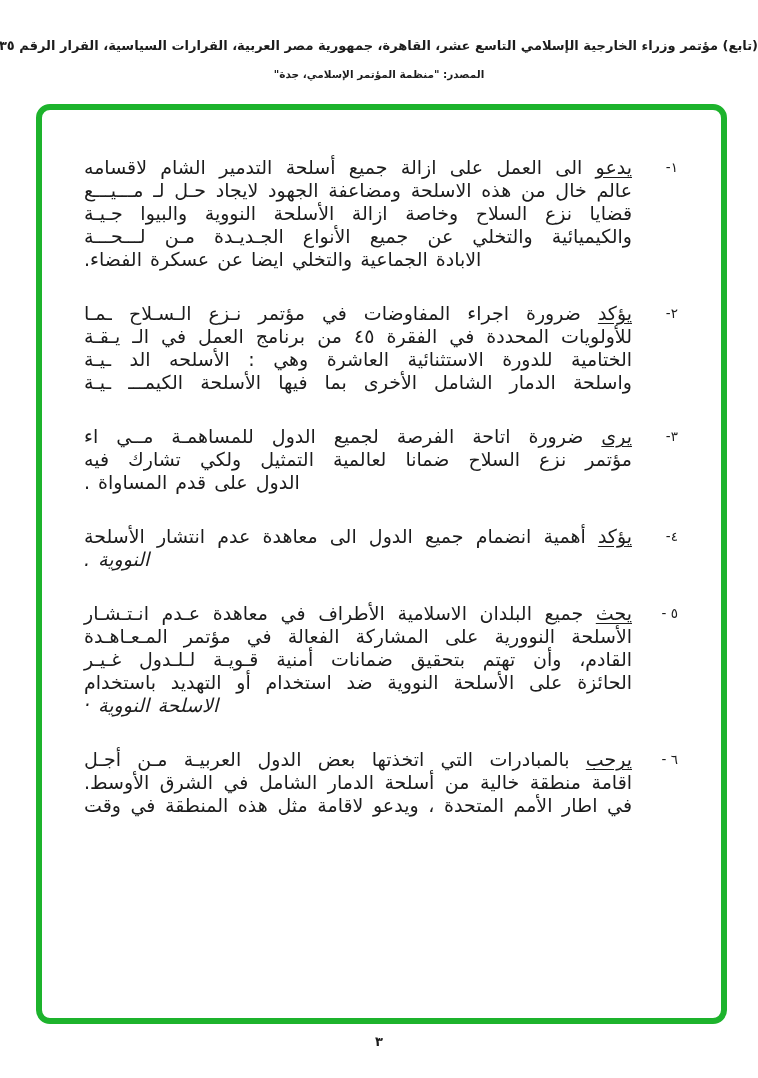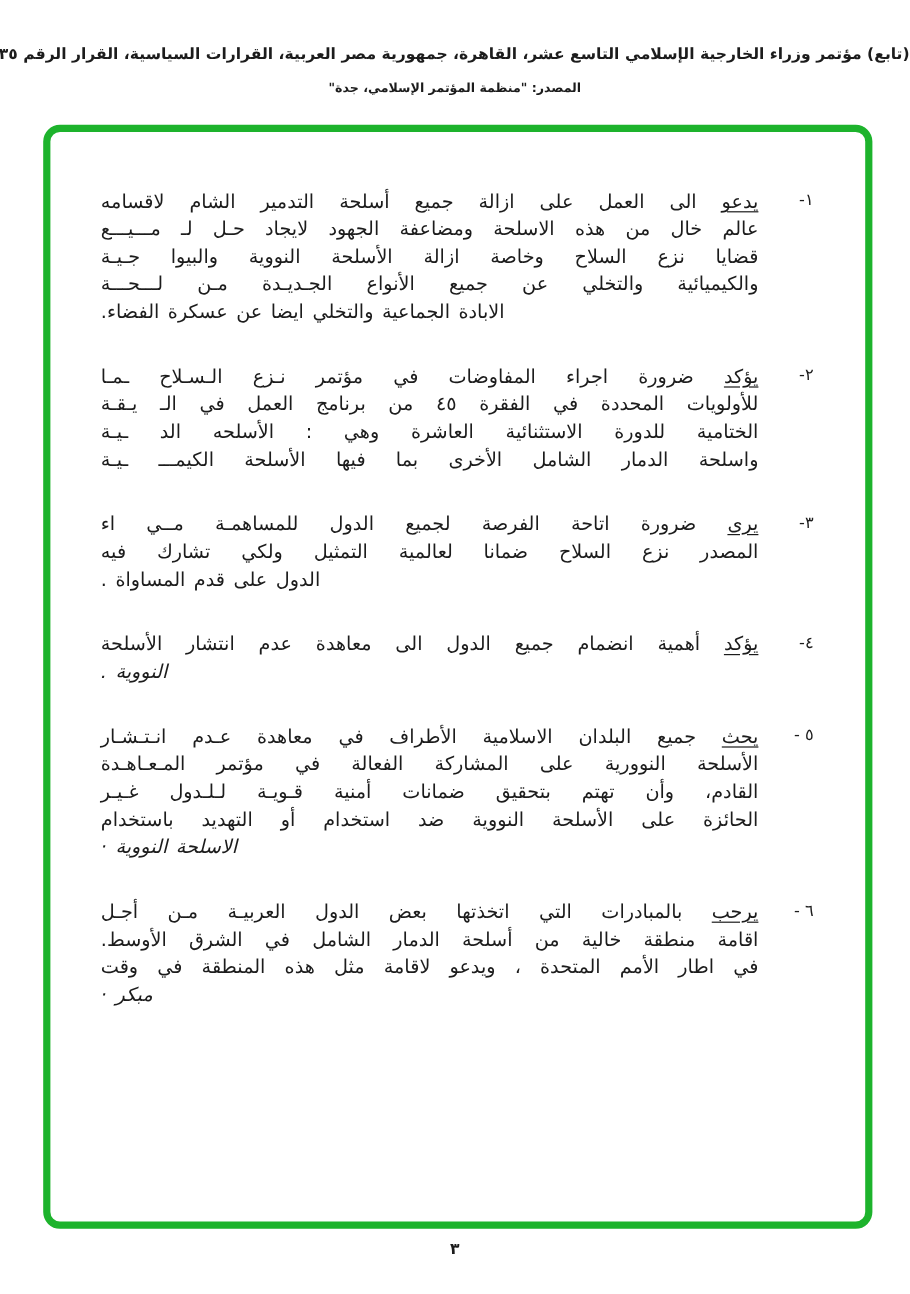--- a/index.html
+++ b/index.html
@@ -67,21 +67,21 @@
     flex: 0 0 46px;
     font-size: 13.5px;
     line-height: 23px;
     white-space: nowrap;
   }
   .res-body {
     flex: 1 1 auto;
     max-width: 548px;
   }
   .res-line {
-    font-size: 16px;
+    font-size: 19px;
     line-height: 23px;
     word-spacing: 2px;
     white-space: normal;
   }
   .align-justify {
     text-align: justify;
     text-align-last: justify;
   }
   .align-center { text-align: left; }
   .align-left   { text-align: left; font-style: italic; }
@@ -127,21 +127,21 @@
           <div class="res-line align-justify"><span class="lead-word">يؤكد</span> ضرورة اجراء المفاوضات في مؤتمر نـزع الـسـلاح ـمـا</div>
           <div class="res-line align-justify">للأولويات المحددة في الفقرة ٤٥ من برنامج العمل في الـ يـقـة</div>
           <div class="res-line align-justify">الختامية للدورة الاستثنائية العاشرة وهي : الأسلحه الد ـيـة</div>
           <div class="res-line align-justify">واسلحة الدمار الشامل الأخرى بما فيها الأسلحة الكيمـــ ـيـة</div>
         </div>
       </div>
       <div class="res-paragraph">
         <div class="res-number">٣-</div>
         <div class="res-body">
           <div class="res-line align-justify"><span class="lead-word">يرى</span> ضرورة اتاحة الفرصة لجميع الدول للمساهمـة مــي اء</div>
-          <div class="res-line align-justify">المصدر نزع السلاح ضمانا لعالمية التمثيل ولكي تشارك فيه</div>
+          <div class="res-line align-justify">مؤتمر نزع السلاح ضمانا لعالمية التمثيل ولكي تشارك فيه</div>
           <div class="res-line align-center">الدول على قدم المساواة .</div>
         </div>
       </div>
       <div class="res-paragraph">
         <div class="res-number">٤-</div>
         <div class="res-body">
           <div class="res-line align-justify"><span class="lead-word">يؤكد</span> أهمية انضمام جميع الدول الى معاهدة عدم انتشار الأسلحة</div>
           <div class="res-line align-left">النووية .</div>
         </div>
       </div>
@@ -154,20 +154,19 @@
           <div class="res-line align-justify">الحائزة على الأسلحة النووية ضد استخدام أو التهديد باستخدام</div>
           <div class="res-line align-left">الاسلحة النووية ·</div>
         </div>
       </div>
       <div class="res-paragraph">
         <div class="res-number">٦ -</div>
         <div class="res-body">
           <div class="res-line align-justify"><span class="lead-word">يرحب</span> بالمبادرات التي اتخذتها بعض الدول العربيـة مـن أجـل</div>
           <div class="res-line align-justify">اقامة منطقة خالية من أسلحة الدمار الشامل في الشرق الأوسط.</div>
           <div class="res-line align-justify">في اطار الأمم المتحدة ، ويدعو لاقامة مثل هذه المنطقة في وقت</div>
-          <div class="res-line align-left">مبكر ·</div>
         </div>
       </div>
     </div>
 
   <div class="page-number">٣</div>
 
 </div>
 
 </body></html>

